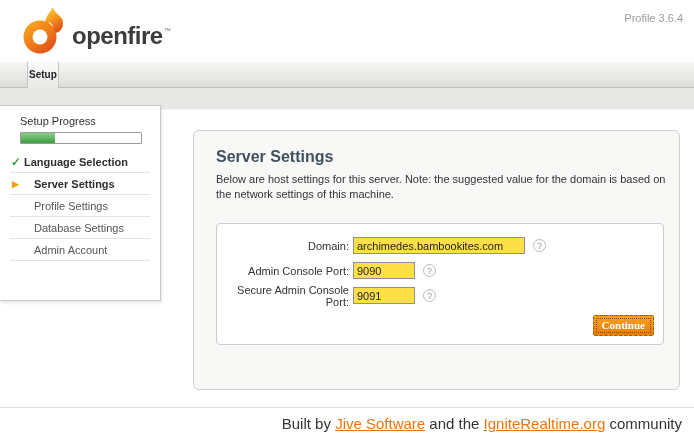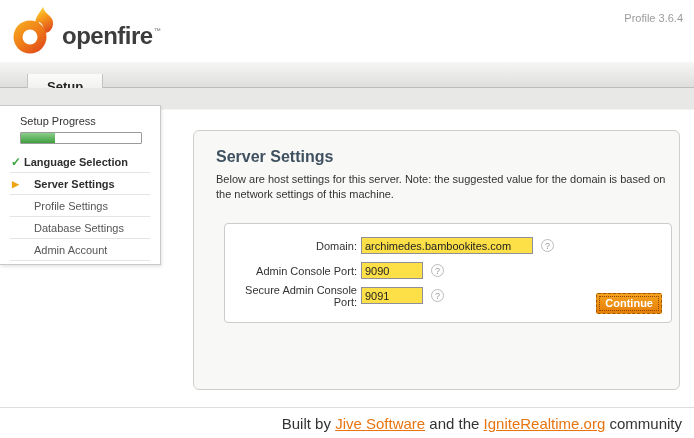--- a/index.html
+++ b/index.html
@@ -4,71 +4,71 @@
 <style>
   * { margin:0; padding:0; box-sizing:border-box; }
   html,body { width:694px; height:438px; }
   body {
     position:relative; background:#fff; overflow:hidden;
     font-family:"Liberation Sans", sans-serif; color:#333;
   }
 
   
   .header { position:absolute; top:0; left:0; width:694px; height:62px; background:#fff; }
-  .logo { position:absolute; left:10px; top:6px; display:flex; align-items:center; }
+  .logo { position:absolute; left:20px; top:6px; display:flex; align-items:center; }
   .logo-text { font-size:24px; font-weight:bold; color:#3c3c3c; letter-spacing:-0.5px; margin-left:6px; margin-top:10px; }
   .logo-tm { font-size:7px; color:#777; vertical-align:top; position:relative; top:-1px; margin-left:1px; }
   .version { position:absolute; right:11px; top:12px; font-size:11px; color:#9b9b9b; }
 
   
   .tabbar { position:absolute; top:62px; left:0; width:694px; height:26px;
     background:linear-gradient(#f6f6f4,#dededc); border-bottom:1px solid #bdbdbb; }
-  .tab { position:absolute; left:27px; top:12px; height:26px; line-height:26px; padding:0 19px;
+  .tab { position:absolute; left:27px; top:0; height:26px; line-height:26px; padding:0 1px;
     background:linear-gradient(#fbfbfa,#e9e9e7); border-left:1px solid #c3c3c1; border-right:1px solid #c3c3c1;
-    font-size:13px; font-weight:bold; color:#222; cursor:pointer; }
+    font-size:10px; font-weight:bold; color:#222; cursor:pointer; }
 
   
   .substrip { position:absolute; top:88px; left:0; width:694px; height:22px; background:#e8e8e6; border-bottom:1px solid #f4f4f2; }
 
   
-  .sidebar { position:absolute; left:0; top:105px; width:161px; height:160px; background:#fff;
+  .sidebar { position:absolute; left:0; top:105px; width:161px; height:196px; background:#fff;
     border:1px solid #c9c9c9; border-left:none; box-shadow:1px 2px 3px rgba(0,0,0,.10); z-index:2; }
   .sb-title { font-size:11px; color:#333; margin:9px 0 5px 20px; }
   .progress { margin-left:20px; width:122px; height:12px; border:1px solid #9a9a9a; background:#fff; border-radius:1px; }
   .progress-fill { height:100%; background:linear-gradient(#8bce8b,#3f9e3f); }
   .sb-menu { margin-top:7px; list-style:none; }
   .sb-item { position:relative; height:22px; line-height:22px; font-size:11px; color:#555;
     padding-left:24px; border-bottom:1px solid #e4e4e4; margin:0 10px 0 10px; padding-right:0; cursor:pointer; }
   .sb-item:first-child { border-top:none; }
   .sb-item.done, .sb-item.current { font-weight:bold; color:#2e2e2e; }
   .sb-item .check-ic { position:absolute; left:1px; top:0; color:#3aa33a; font-weight:bold; font-size:12px; }
   .sb-item .arrow-ic { position:absolute; left:2px; top:0; color:#eda413; font-size:9px; }
   .sb-item.done { padding-left:14px; }
 
   
   .panel { position:absolute; left:193px; top:130px; width:487px; height:260px;
     background:#f8f8f7; border:1px solid #cfcfcd; border-radius:6px; z-index:1; }
   .panel h1 { margin:17px 0 0 22px; font-size:16px; color:#3f5160; }
   .panel p { margin:6px 22px 0 22px; font-size:11px; line-height:15px; color:#333; width:455px; }
 
-  .formbox { position:absolute; left:22px; top:92px; width:448px; height:100px;
-    background:#fff; border:1px solid #ccc; border-radius:4px; padding-top:9px;margin-left:8px; }
+  .formbox { position:absolute; left:22px; top:92px; width:448px; height:122px;
+    background:#fff; border:1px solid #ccc; border-radius:4px; padding-top:9px; }
   .frow { height:25px; display:flex; align-items:center; }
   .frow label { width:132px; text-align:right; font-size:11px; color:#333; margin-right:4px; }
   .frow input { font-family:"Liberation Sans",sans-serif; font-size:11px; color:#222;
     border:1px solid #8f8f9c; padding:2px 3px; height:17px; background:#fde047; }
   .inp-wide { width:172px; }
   .inp-narrow { width:62px; }
   .help-ic { display:inline-block; width:13px; height:13px; margin-left:8px; border:1px solid #bbb;
     border-radius:50%; color:#999; font-size:9px; line-height:12px; text-align:center; cursor:pointer; }
   .help-ic::before { content:"?"; }
 
   .continue-btn { position:absolute; right:9px; bottom:8px; padding:3px 8px 4px;
     background:linear-gradient(#f6a21f,#e67e06); border:1px dashed #9c5a00; border-radius:2px;
-    color:#fff; font-size:11px; font-weight:bold; font-family:Liberation Sans, sans-serif; cursor:pointer; position:absolute; }
+    color:#fff; font-size:11px; font-weight:bold; font-family:Liberation Serif, serif; cursor:pointer; position:absolute; }
   .continue-btn::after { content:""; position:absolute; left:2px; top:2px; right:2px; bottom:2px;
     border:1px dotted #8a4500; pointer-events:none; }
 
   
   .footer-line { position:absolute; left:0; top:407px; width:694px; border-top:1px solid #ddd; }
   .footer { position:absolute; right:12px; top:415px; font-size:15px; color:#333; }
   .footer a { color:#e87511; text-decoration:underline; cursor:pointer; }
 </style>
 </head>
 <body>

